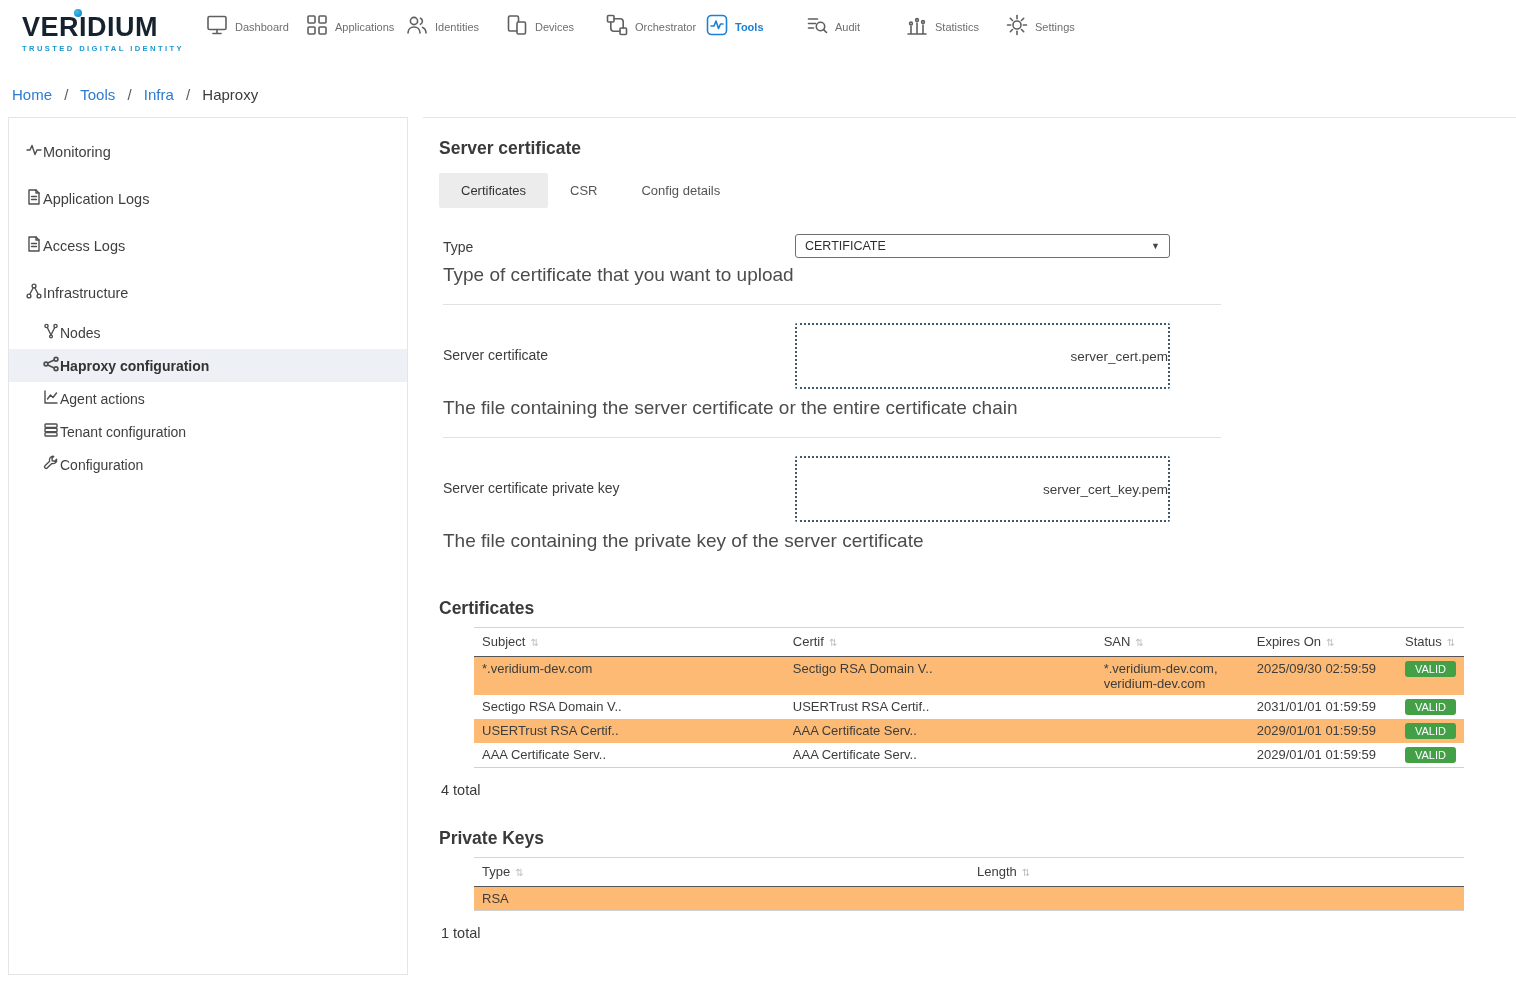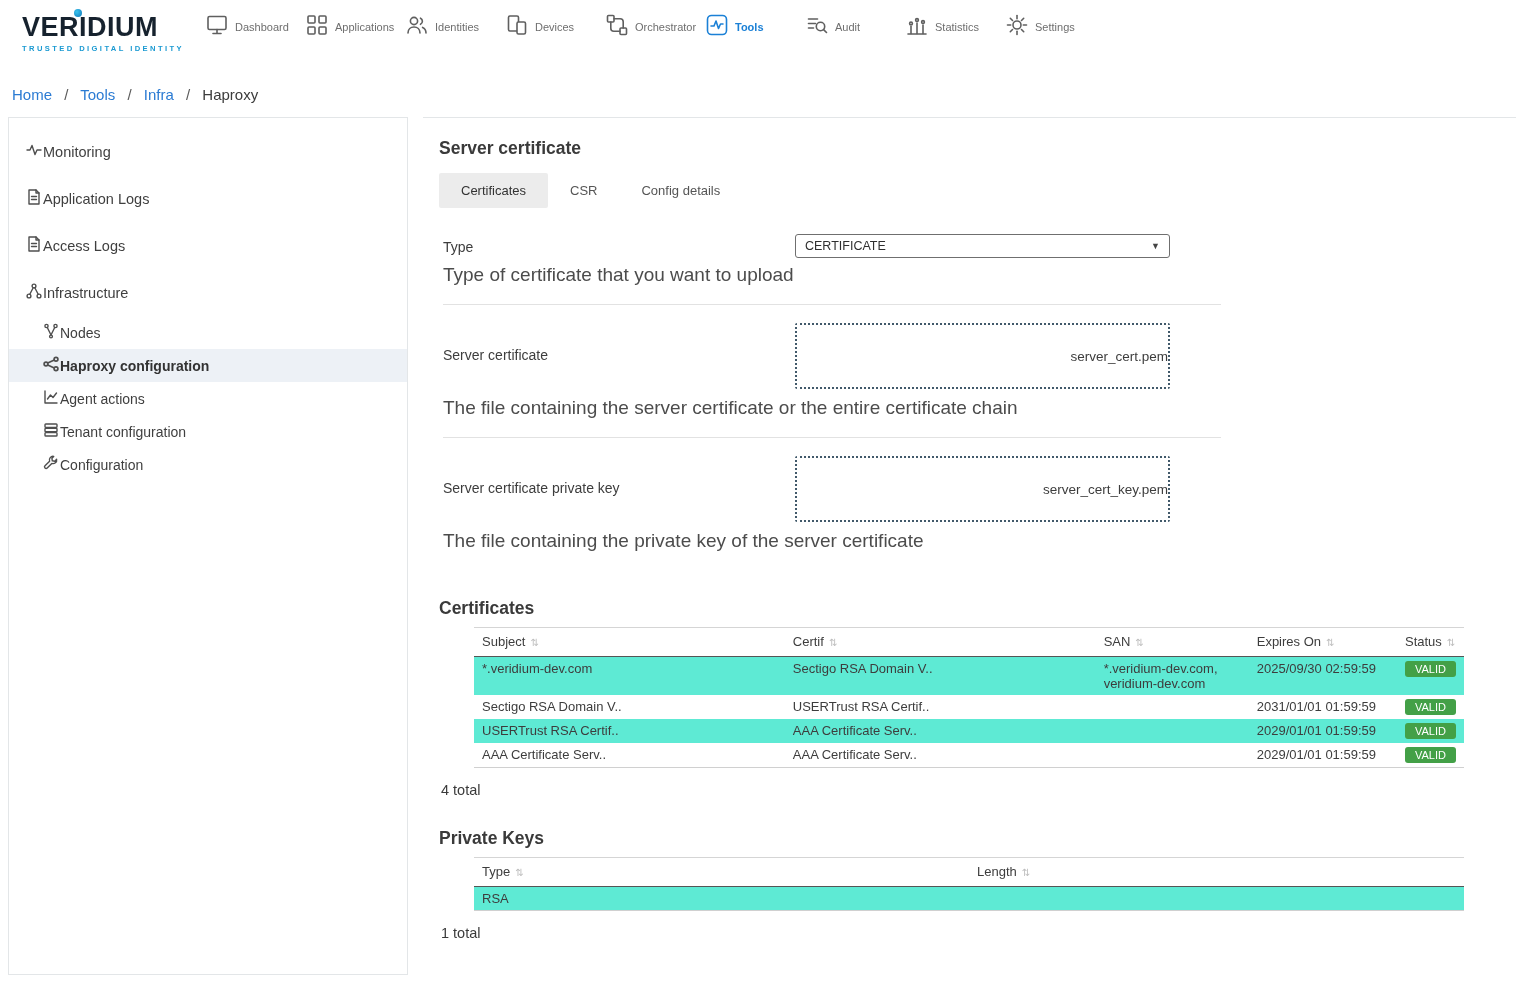--- a/index.html
+++ b/index.html
@@ -62,21 +62,21 @@
 
   
   .section-title{font-size:17.5px;font-weight:700;color:#3a3a3a;margin:30px 0 8px 0}
   .table-wrap{margin-left:35px;width:990px}
   table{width:100%;border-collapse:collapse;font-size:13px;color:#3d3d3d;border-bottom:1px solid #d0d0d0}
   th{text-align:left;font-weight:400;padding:6px 8px 7px 8px;border-top:1px solid #d5d5d5;
      border-bottom:1px solid #555;font-size:13px;white-space:nowrap;cursor:pointer}
   .sort{color:#bdbdbd;font-size:10px;margin-left:5px}
   td{padding:4px 8px;vertical-align:top}
   td.san{white-space:pre-line}
-  tr.stripe{background:#5eead4}
+  tr.stripe{background:#fdba74}
   .badge{background:#43a047;color:#fff;font-size:11px;font-weight:400;padding:2px 10px;border-radius:3px;display:inline-block}
   .total{font-size:14.5px;color:#3a3a3a;margin:14px 0 4px 2px}
   .pk-section{margin-top:6px}
 </style>
 </head>
 <body>
 
 <header class="topbar">
   <div class="logo">
     <div class="logo-word">VERIDIUM</div>

